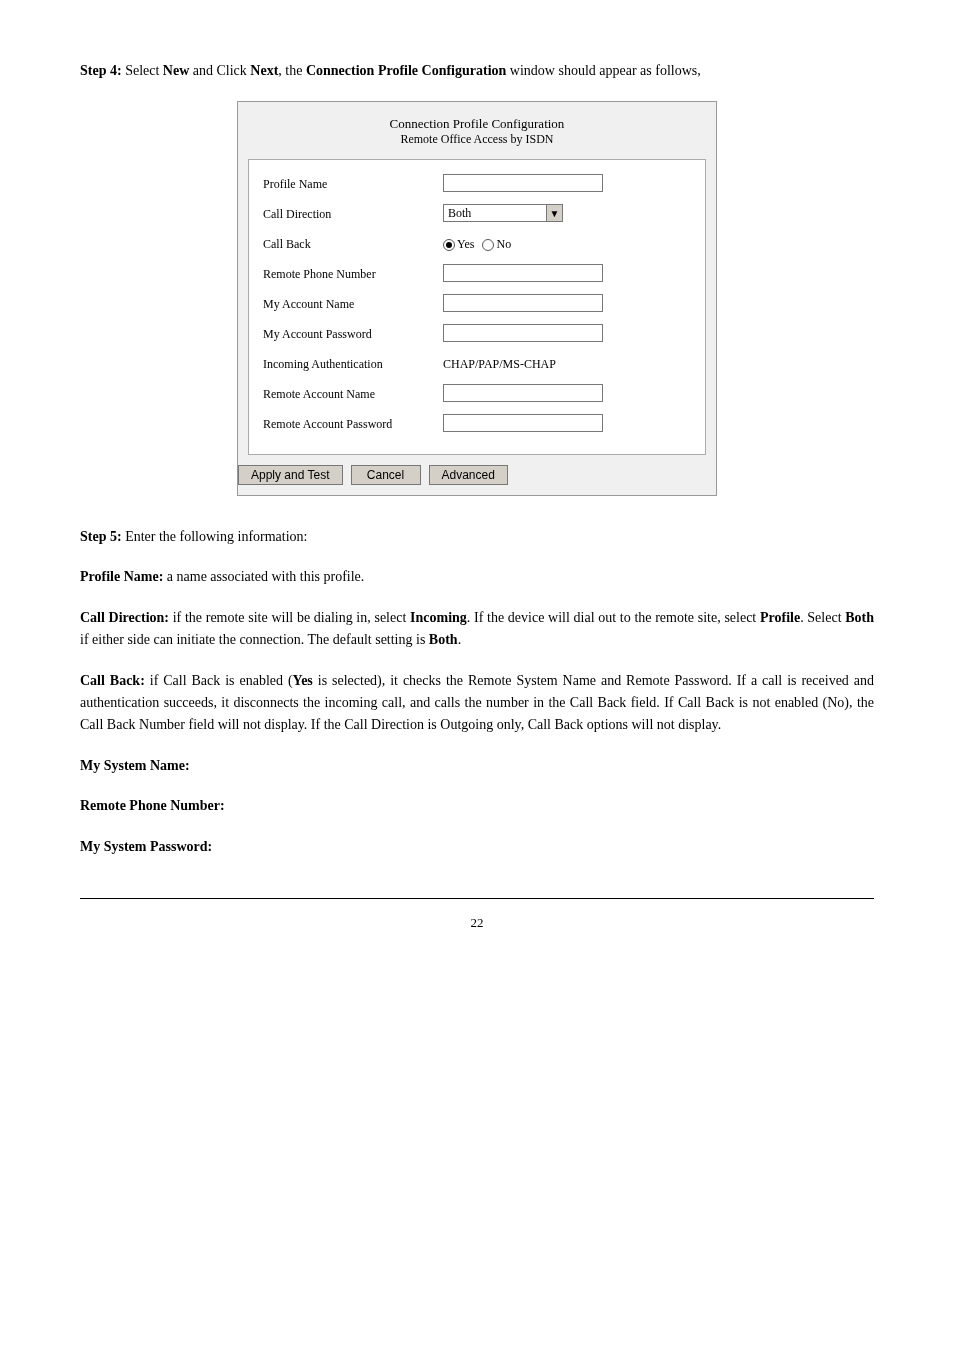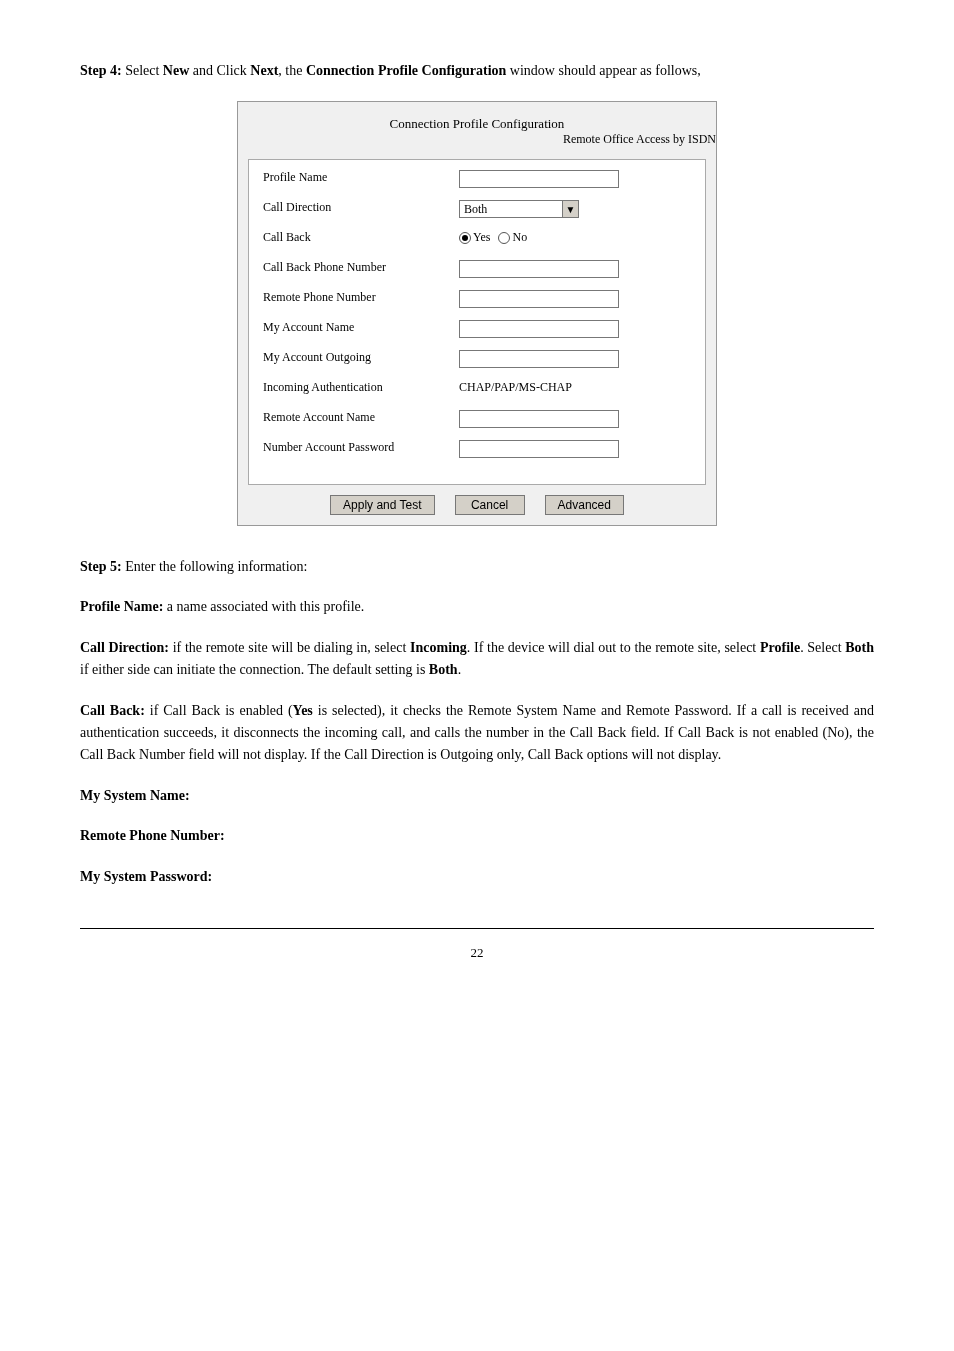--- a/index.html
+++ b/index.html
@@ -44,36 +44,34 @@
     }
 
     .dialog-title-main {
       font-size: 13px;
       font-weight: normal;
     }
 
     .dialog-title-sub {
       font-size: 12px;
       font-weight: normal;
-      text-align: right;
     }
 
     .dialog-form-area {
       background: #ffffff;
       border: 1px solid #aaa;
       margin: 0 10px;
       padding: 10px 14px 14px 14px;
     }
 
     .form-row {
       display: flex;
-      align-items: flex-start;
+      align-items: flex-end;
       margin-bottom: 8px;
       min-height: 22px;
-      gap: 16px;
     }
 
     .form-label {
       width: 180px;
       font-size: 12px;
       flex-shrink: 0;
     }
 
     .form-input {
       border: 1px solid #777;
@@ -143,22 +141,22 @@
       border-radius: 50%;
       background: #000;
     }
 
     .static-text {
       font-size: 12px;
     }
 
     .dialog-buttons {
       display: flex;
-      justify-content: center;
-      gap: 20px;
+      justify-content: flex-start;
+      gap: 8px;
       padding: 10px 0 10px 0;
     }
 
     .dialog-btn {
       font-size: 12px;
       padding: 2px 12px;
       border: 1px solid #777;
       background: #d4d0c8;
       cursor: pointer;
       min-width: 70px;
@@ -226,52 +224,48 @@
               <div class="radio-circle selected"></div>
               <span>Yes</span>
             </div>
             <div class="radio-item">
               <div class="radio-circle"></div>
               <span>No</span>
             </div>
           </div>
         </div>
 
-        <div class="form-row">
-          <div class="form-label">Call Back Phone Number</div>
-          <input class="form-input" type="text" value="" style="">
-        </div>
 
         <div class="form-row">
           <div class="form-label">Remote Phone Number</div>
           <input class="form-input" type="text" value="" style="">
         </div>
 
         <div class="form-row">
           <div class="form-label">My Account Name</div>
           <input class="form-input" type="text" value="" style="">
         </div>
 
         <div class="form-row">
-          <div class="form-label">My Account Outgoing</div>
+          <div class="form-label">My Account Password</div>
           <input class="form-input" type="password" value="" style="">
         </div>
 
         <div class="form-row">
           <div class="form-label">Incoming Authentication</div>
           <span class="static-text">CHAP/PAP/MS-CHAP</span>
         </div>
 
         <div class="form-row">
           <div class="form-label">Remote Account Name</div>
           <input class="form-input" type="text" value="" style="">
         </div>
 
         <div class="form-row">
-          <div class="form-label">Number Account Password</div>
+          <div class="form-label">Remote Account Password</div>
           <input class="form-input" type="password" value="" style="">
         </div>
 
       </div>
 
       <div class="dialog-buttons">
         <button class="dialog-btn">Apply and Test</button>
         <button class="dialog-btn">Cancel</button>
         <button class="dialog-btn">Advanced</button>
       </div>

